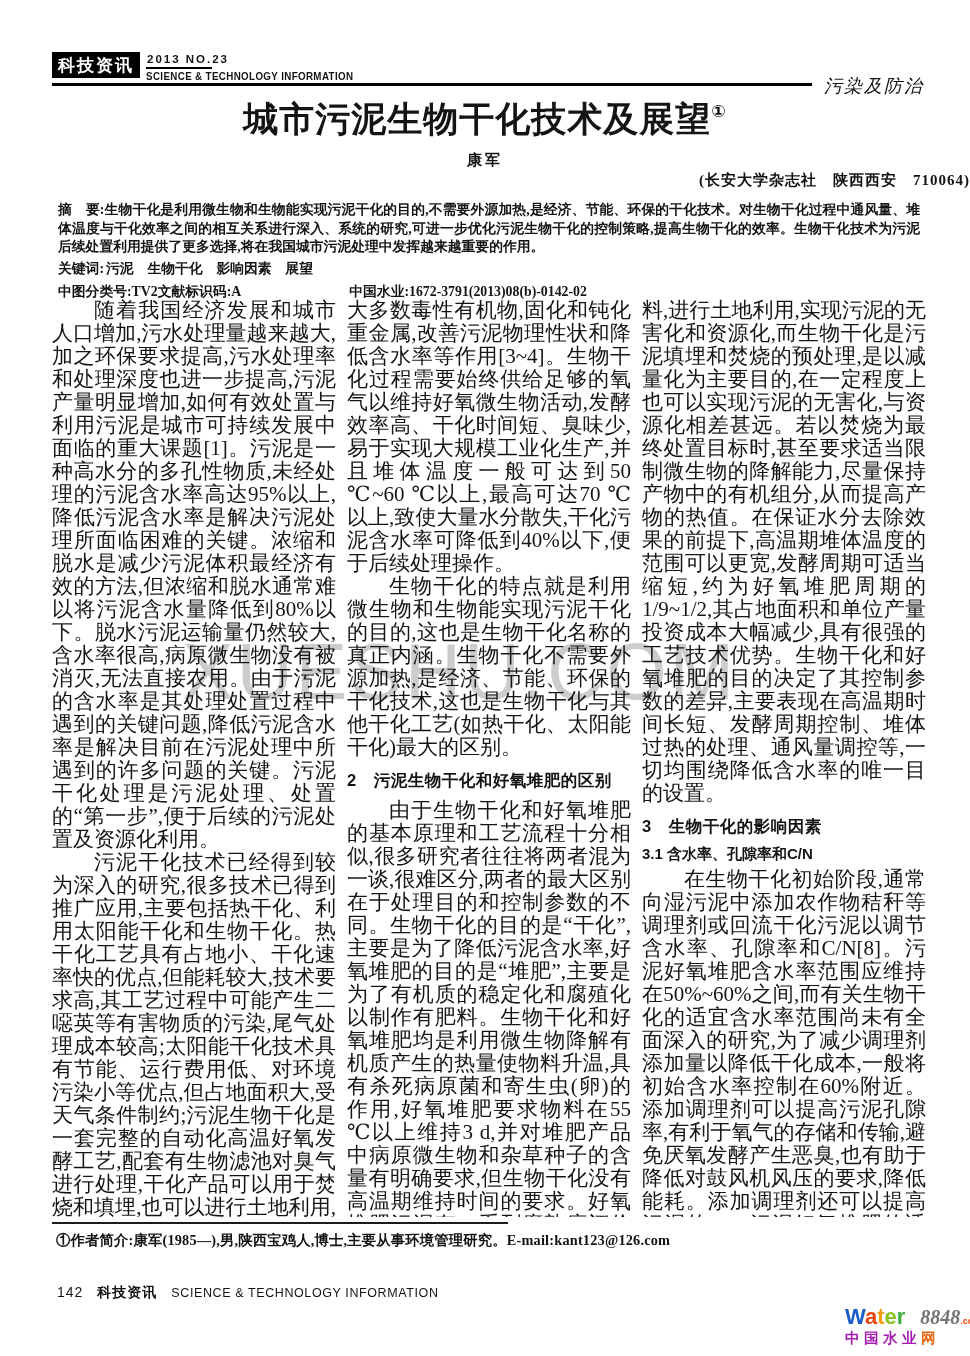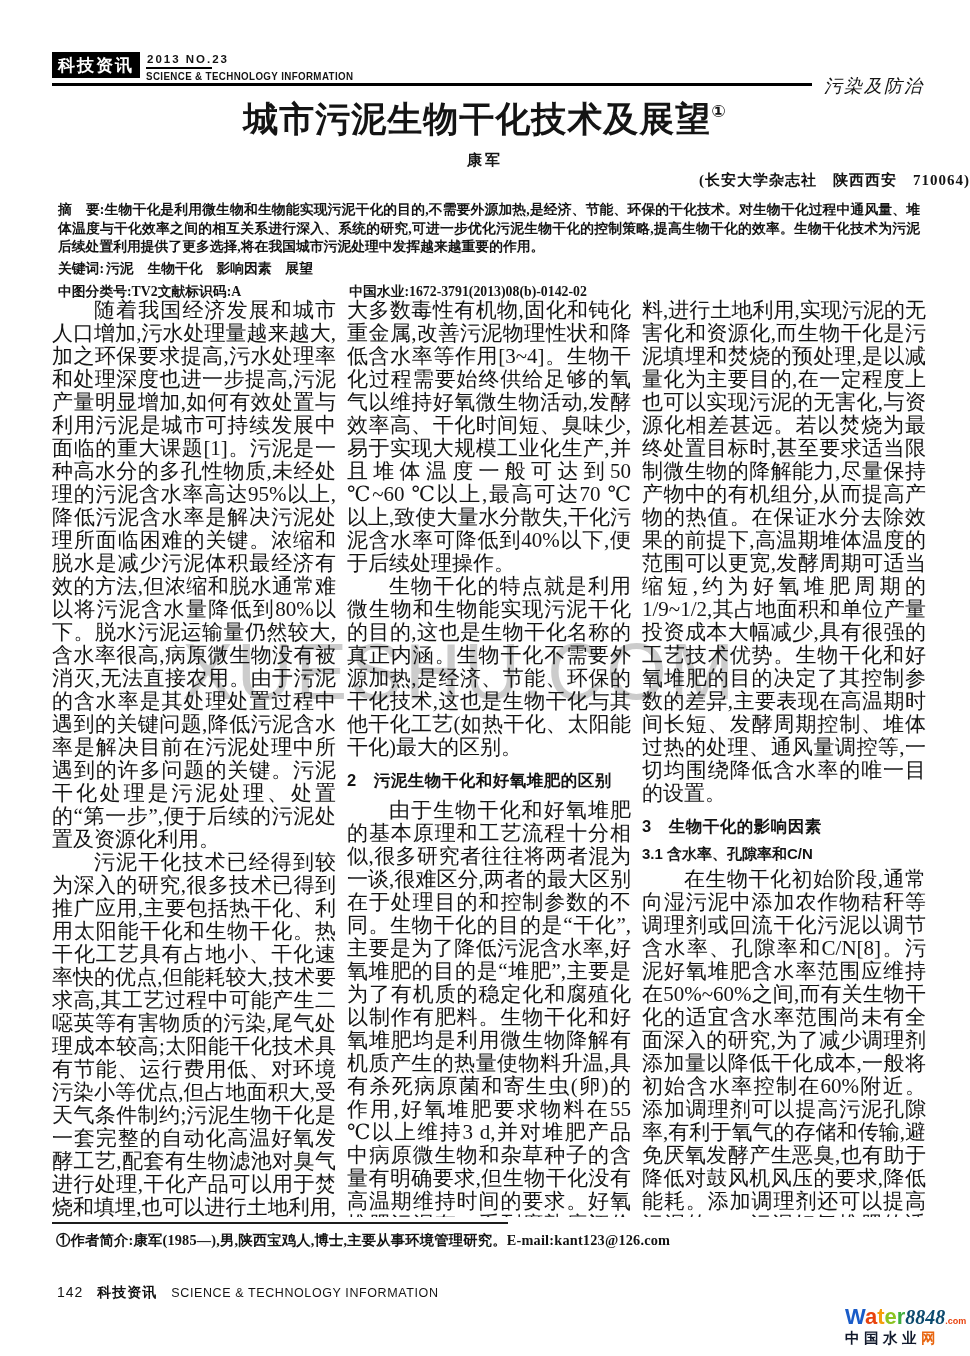--- a/index.html
+++ b/index.html
@@ -163,20 +163,20 @@
   <div class="footnote">①作者简介:康军(1985—),男,陕西宝鸡人,博士,主要从事环境管理研究。E-mail:kant123@126.com</div>
 
   <div class="footer">
     <span class="page-number">142</span>
     <span class="footer-journal-cn">科技资讯</span>
     <span class="footer-journal-en">SCIENCE  &amp;  TECHNOLOGY  INFORMATION</span>
   </div>
 
   <div class="logo">
     <div class="logo-word">
-      <span style="color: rgb(26, 92, 200);">W</span><span style="color: rgb(232, 67, 14);">a</span><span style="color: rgb(245, 157, 12);">t</span><span style="color: rgb(139, 195, 32);">e</span><span style="color: rgb(63, 174, 63);">r</span><span class="logo-number" style="color: #0c4a6e;">8848</span><span class="logo-tld" style="color: rgb(232, 67, 14);">.com</span>
+      <span style="color: rgb(26, 92, 200);">W</span><span style="color: rgb(232, 67, 14);">a</span><span style="color: rgb(245, 157, 12);">t</span><span style="color: rgb(139, 195, 32);">e</span><span style="color: rgb(63, 174, 63);">r</span><span class="logo-number" style="color: #737373; margin-left: 15px;">8848</span><span class="logo-tld" style="color: rgb(232, 67, 14);">.com</span>
     </div>
     <div class="logo-cn">
-      <span style="color: #0f172a;">中国水业</span><span style="color: rgb(232, 101, 15);">网</span>
+      <span style="color: #a21caf;">中国水业</span><span style="color: rgb(232, 101, 15);">网</span>
     </div>
   </div>
 
 </div>
 
 </body></html>

